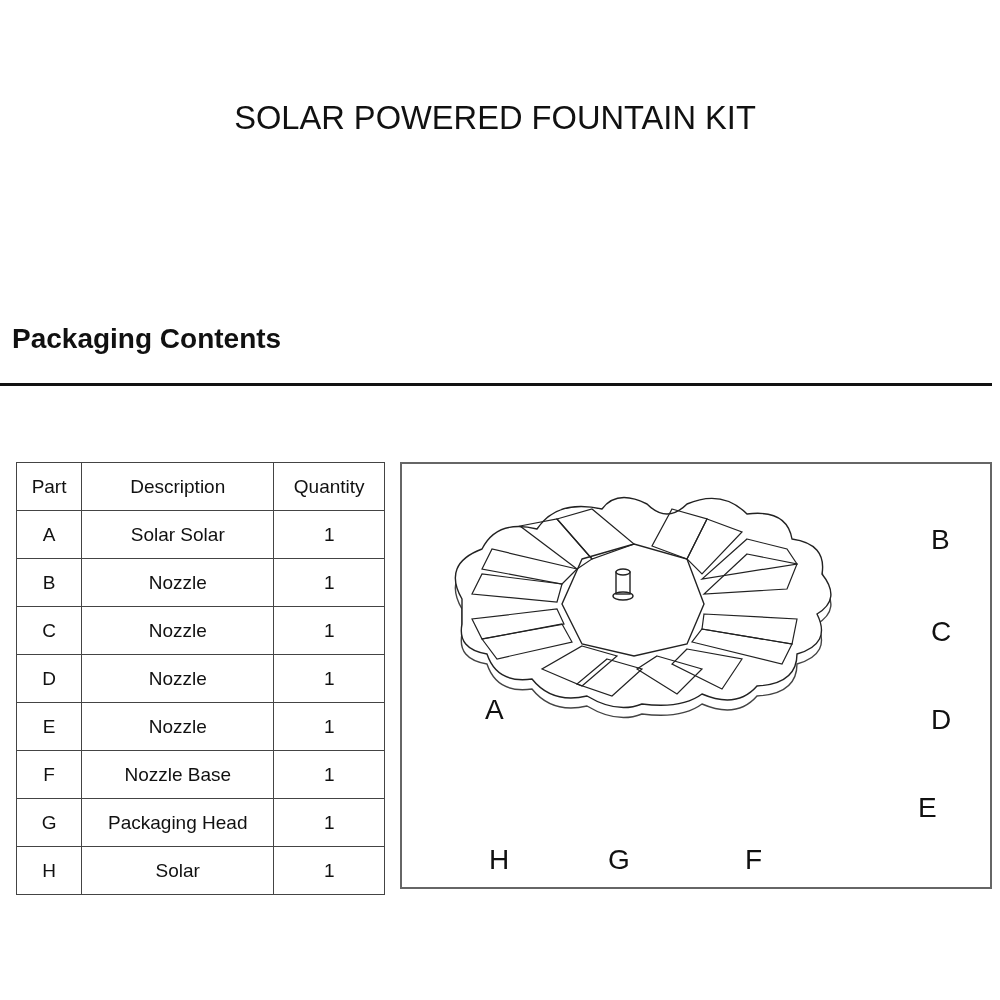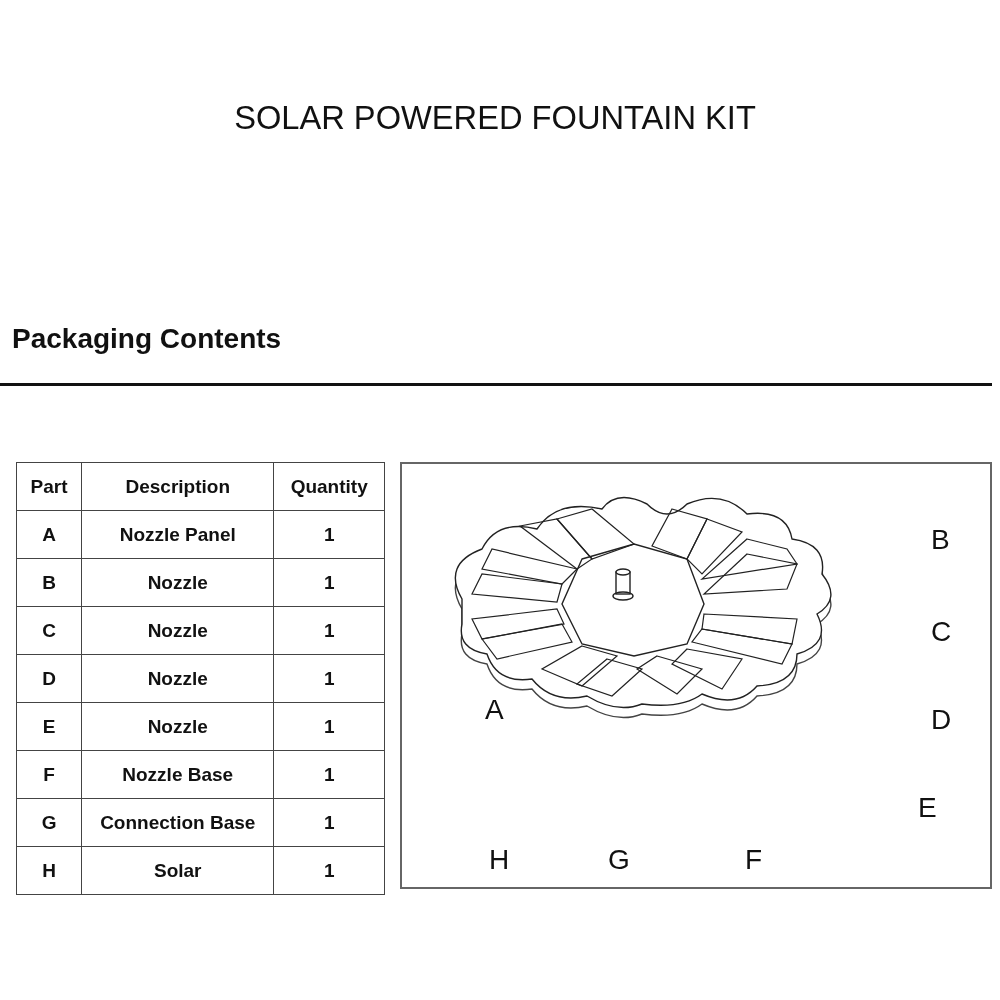--- a/index.html
+++ b/index.html
@@ -1,21 +1,21 @@
 <!DOCTYPE html>
 <html><head>
 <meta charset="utf-8">
 <style>
   html, body { margin: 0; padding: 0; background: #ffffff; }
   body { width: 1000px; height: 1000px; position: relative; overflow: hidden; font-family: "Liberation Sans", sans-serif; color: #111; }
   .title { position: absolute; left: 0; width: 990px; top: 98px; text-align: center; font-size: 34px; font-weight: normal; letter-spacing: 0px; transform: scaleX(0.96); }
   .section-heading { position: absolute; left: 2px; top: 313px; font-size: 28px; font-weight: bold; margin: 10px; }
   .rule { position: absolute; left: 0; top: 383px; width: 992px; height: 3px; background: #111; }
   table.parts { position: absolute; left: 16px; top: 462px; width: 369px; height: 429px; border-collapse: collapse; font-size: 19px; }
-  table.parts td, table.parts th { border: 1.5px solid #444; text-align: center; font-weight: bold; padding: 0; height: 47px; }
+  table.parts td, table.parts th { border: 1.5px solid #444; text-align: center; font-weight: normal; padding: 0; height: 47px; }
   table.parts th { font-size: 19px; }
   .col-part { width: 62px; }
   .col-desc { width: 185px; }
   .col-qty { width: 106px; }
   .diagram { position: absolute; left: 400px; top: 462px; width: 592px; height: 427px; border: 2px solid #666; box-sizing: border-box; }
   .diagram svg { position: absolute; left: 0; top: 0; }
   .lbl { position: absolute; font-size: 28px; line-height: 1; }
 </style>
 </head>
 <body>
@@ -26,21 +26,21 @@
 
 <table class="parts">
   <tbody>
       <tr>
     <th class="col-part">Part</th>
     <th class="col-desc">Description</th>
     <th class="col-qty">Quantity</th>
   </tr>
   <tr>
     <td>A</td>
-    <td>Nozzle Panel</td>
+    <td>Solar Solar</td>
     <td>1</td>
   </tr>
   <tr>
     <td>B</td>
     <td>Nozzle</td>
     <td>1</td>
   </tr>
   <tr>
     <td>C</td>
     <td>Nozzle</td>
@@ -56,21 +56,21 @@
     <td>Nozzle</td>
     <td>1</td>
   </tr>
   <tr>
     <td>F</td>
     <td>Nozzle Base</td>
     <td>1</td>
   </tr>
   <tr>
     <td>G</td>
-    <td>Connection Base</td>
+    <td>Packaging Head</td>
     <td>1</td>
   </tr>
   <tr>
     <td>H</td>
     <td>Solar</td>
     <td>1</td>
   </tr>
 </tbody>
   </table>
 

